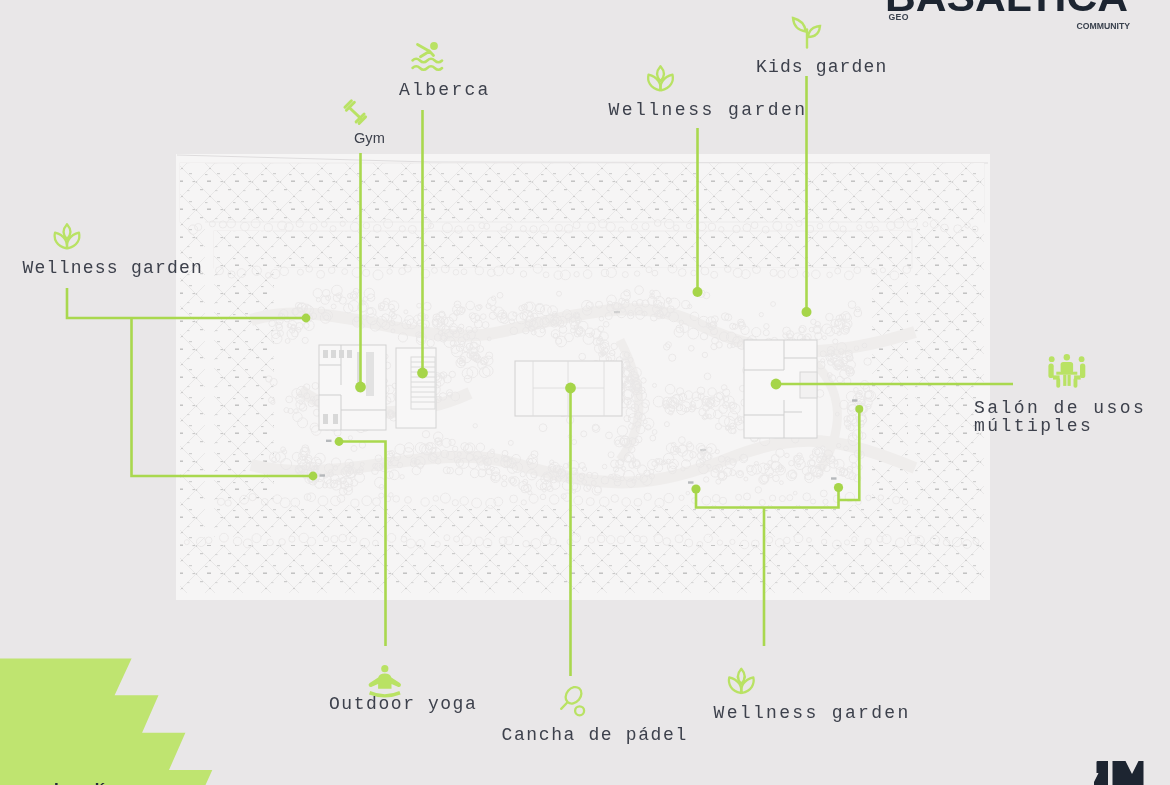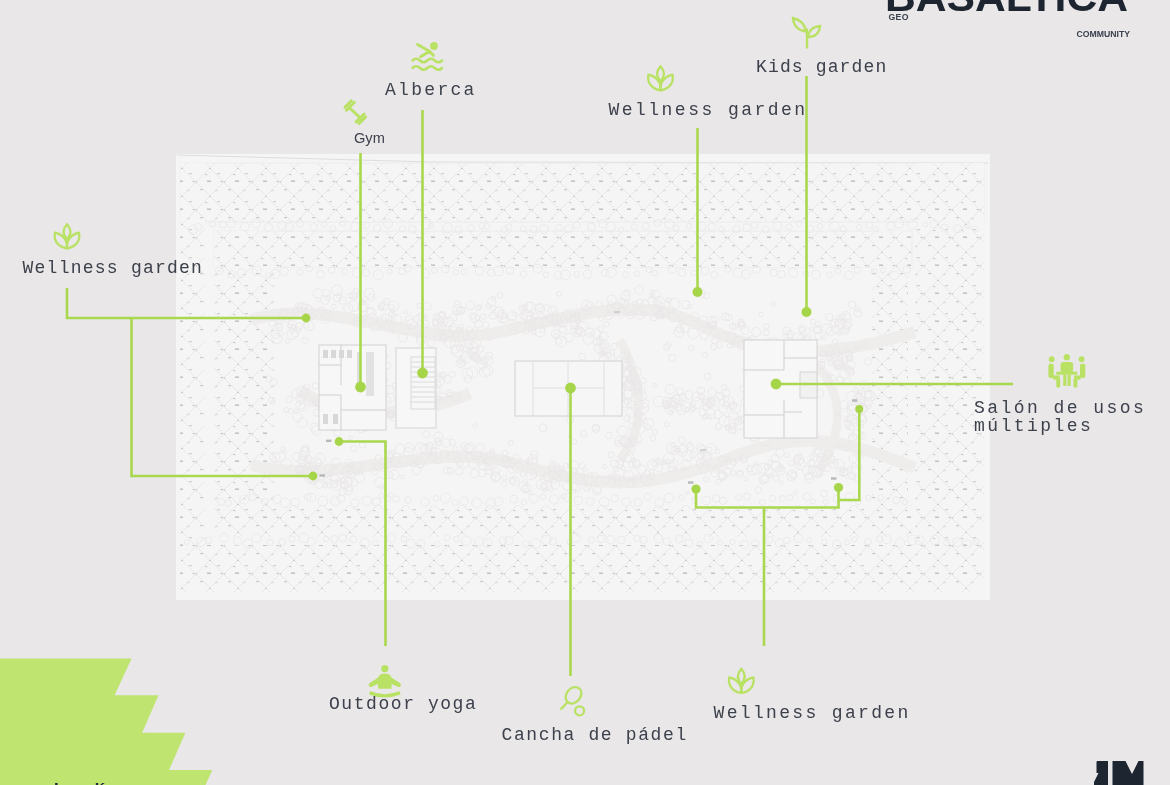--- a/index.html
+++ b/index.html
@@ -1695,21 +1695,21 @@
 <path d="M370.2 691.1 Q384.8 697.6 399.4 691.1 L400.6 694.4 Q384.8 700.4 369 694.4 Z"></path>
 </g>
 
 <g stroke="#b9e264" stroke-width="2.3" fill="none" stroke-linecap="round">
 <ellipse cx="573.5" cy="695.3" rx="9" ry="7" transform="rotate(-50 573.5 695.3)"></ellipse>
 <path d="M567 702.7 L561.2 708.9"></path>
 <circle cx="579.6" cy="710.8" r="4.5"></circle>
 </g>
 </svg>
 
-<div class="lbl mono" style="left:385px;top:80px;letter-spacing:2.3px;">Alberca</div>
+<div class="lbl mono" style="left:399px;top:80px;letter-spacing:2.3px;">Alberca</div>
 
 <div style="position:absolute;left:354px;top:130.3px;font-size:14.6px;color:#3d414c;">Gym</div>
 
 <div class="lbl mono" style="left:22.5px;top:257.5px;letter-spacing:1.24px;">Wellness garden</div>
 
 <div class="lbl mono" style="left:608.5px;top:100px;letter-spacing:2.47px;">Wellness garden</div>
 
 <div class="lbl mono" style="left:756px;top:56.5px;letter-spacing:1.14px;">Kids garden</div>
 
 <div class="lbl mono" style="left:974px;top:399px;letter-spacing:2.45px;line-height:18.2px;">Salón de usos<br>múltiples</div>
@@ -1727,21 +1727,21 @@
 <path d="M79 232.7 C80.5 239.2 77.4 246.3 67.6 248.4 C65.6 242.2 69.7 235 79 232.7 Z"></path>
 </g>
 </svg>
 
 <svg width="286" height="13" viewBox="0 0 286 13" style="position:absolute;left:884px;top:0;">
 <text x="1" y="10.6" textLength="243" lengthAdjust="spacingAndGlyphs" font-family="Liberation Sans, sans-serif" font-size="40" font-weight="bold" fill="#1d2531">BASALTICA</text>
 </svg>
 
 <div style="position:absolute;left:888.5px;top:12px;font-size:8.7px;font-weight:bold;color:#39414d;letter-spacing:0.3px;">GEO</div>
 
-<div style="position:absolute;left:1076.5px;top:20.5px;font-size:8.7px;font-weight:bold;color:#39414d;letter-spacing:0px;margin-top:8px;">COMMUNITY</div>
+<div style="position:absolute;left:1076.5px;top:20.5px;font-size:8.7px;font-weight:bold;color:#39414d;letter-spacing:0px;">COMMUNITY</div>
 
 <svg width="260" height="130" viewBox="0 0 260 130" style="position:absolute;left:0;top:655px;">
 <path d="M0 3.5 L131.6 3.5 L114.6 40.3 L158.5 40.3 L142.1 77.7 L185.4 77.7 L169 115.1 L212.3 115.1 L205.5 130 L0 130 Z" fill="#bfe470"></path>
 </svg>
 
 <div style="position:absolute;left:54px;top:779.5px;font-size:17px;font-weight:bold;color:#222b38;">Los días</div>
 
 <svg width="52" height="26" viewBox="0 0 52 26" style="position:absolute;left:1094px;top:759px;">
 <g fill="#1d2531">
 <path d="M2.5 3 q0 -1 1 -1 h10.5 v24 h-15.5 l6 -12 h-2 Z"></path>

